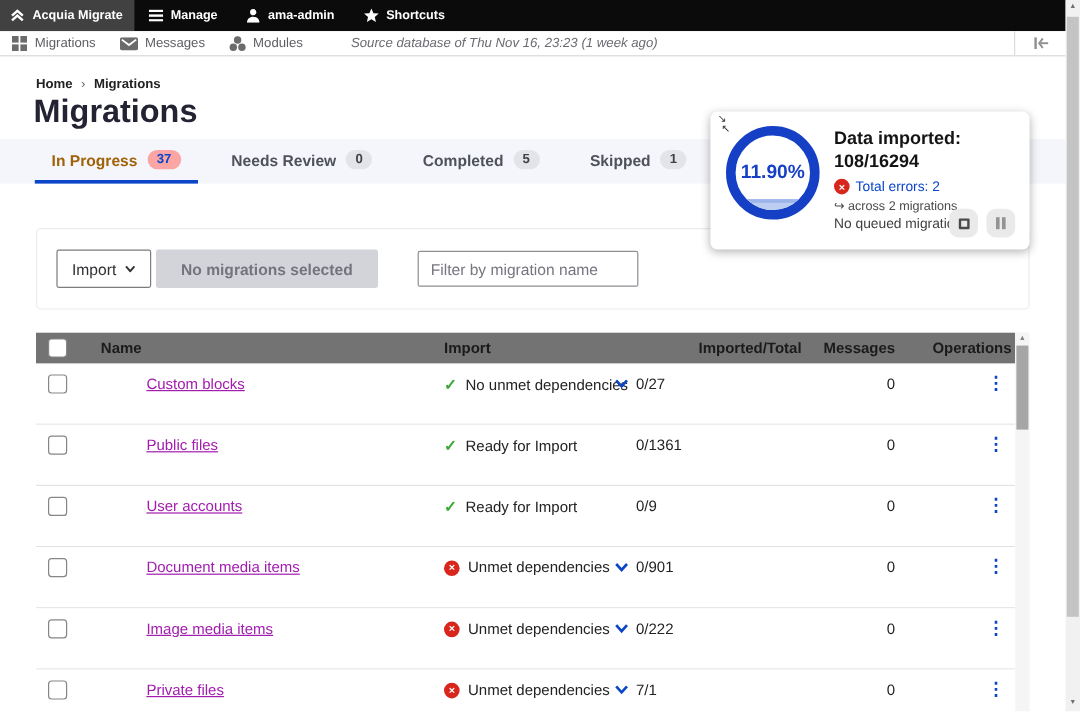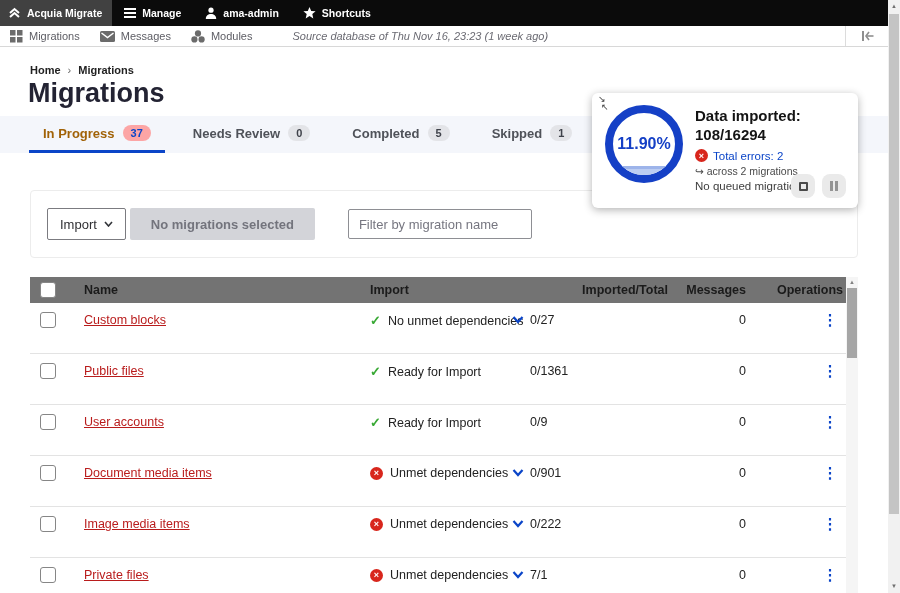--- a/index.html
+++ b/index.html
@@ -90,21 +90,21 @@
   #table { left:30px; top:277px; width:816px; height:316px; overflow:hidden; }
   .thead { position:relative; height:26px; background:#737373; }
   .thead .hc { position:absolute; top:0; height:26px; display:flex; align-items:center;
     font-size:12.5px; font-weight:bold; color:#1b1b1b; }
   .trow { position:relative; height:51px; border-bottom:1px solid #e3e3e3; background:#fff; }
   .cb { position:absolute; left:10px; width:16px; height:16px; border:1px solid #868686;
     border-radius:3px; background:#fff; top:9px; cursor:pointer; }
   .thead .cb { top:5px; }
   .cell { position:absolute; top:10px; font-size:12.5px; color:#222; }
   .name-cell { left:54px; }
-  .name-cell a { color:#b91c1c; font-size:12.5px; }
+  .name-cell a { color:#a21caf; font-size:12.5px;margin-left:38px; }
   .status-cell { left:340px; display:flex; align-items:center; gap:7px; }
   .ok-check { color:#39a935; font-size:13px; font-weight:bold; }
   .chev { position:absolute; left:482px; top:13px; cursor:pointer; }
   .imp-cell { left:500px; width:138px; text-align:left; }
   .msg-cell { left:650px; width:66px; text-align:right; }
   .kebab { position:absolute; left:790px; top:8px; width:20px; text-align:center;
     font-size:15px; font-weight:bold; color:#0b45c8; letter-spacing:0; cursor:pointer;
     line-height:17px; }
 
   

